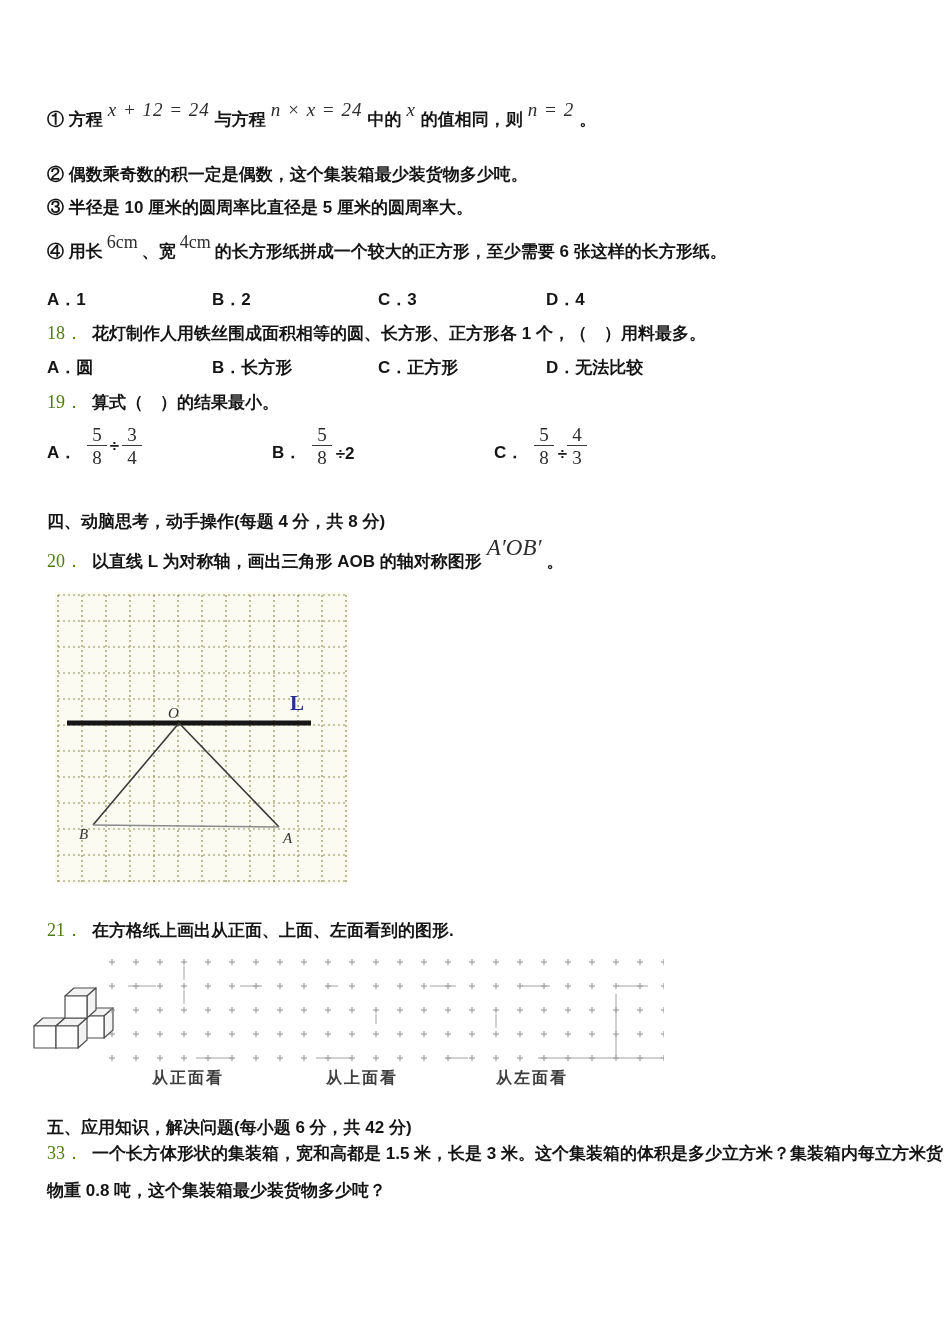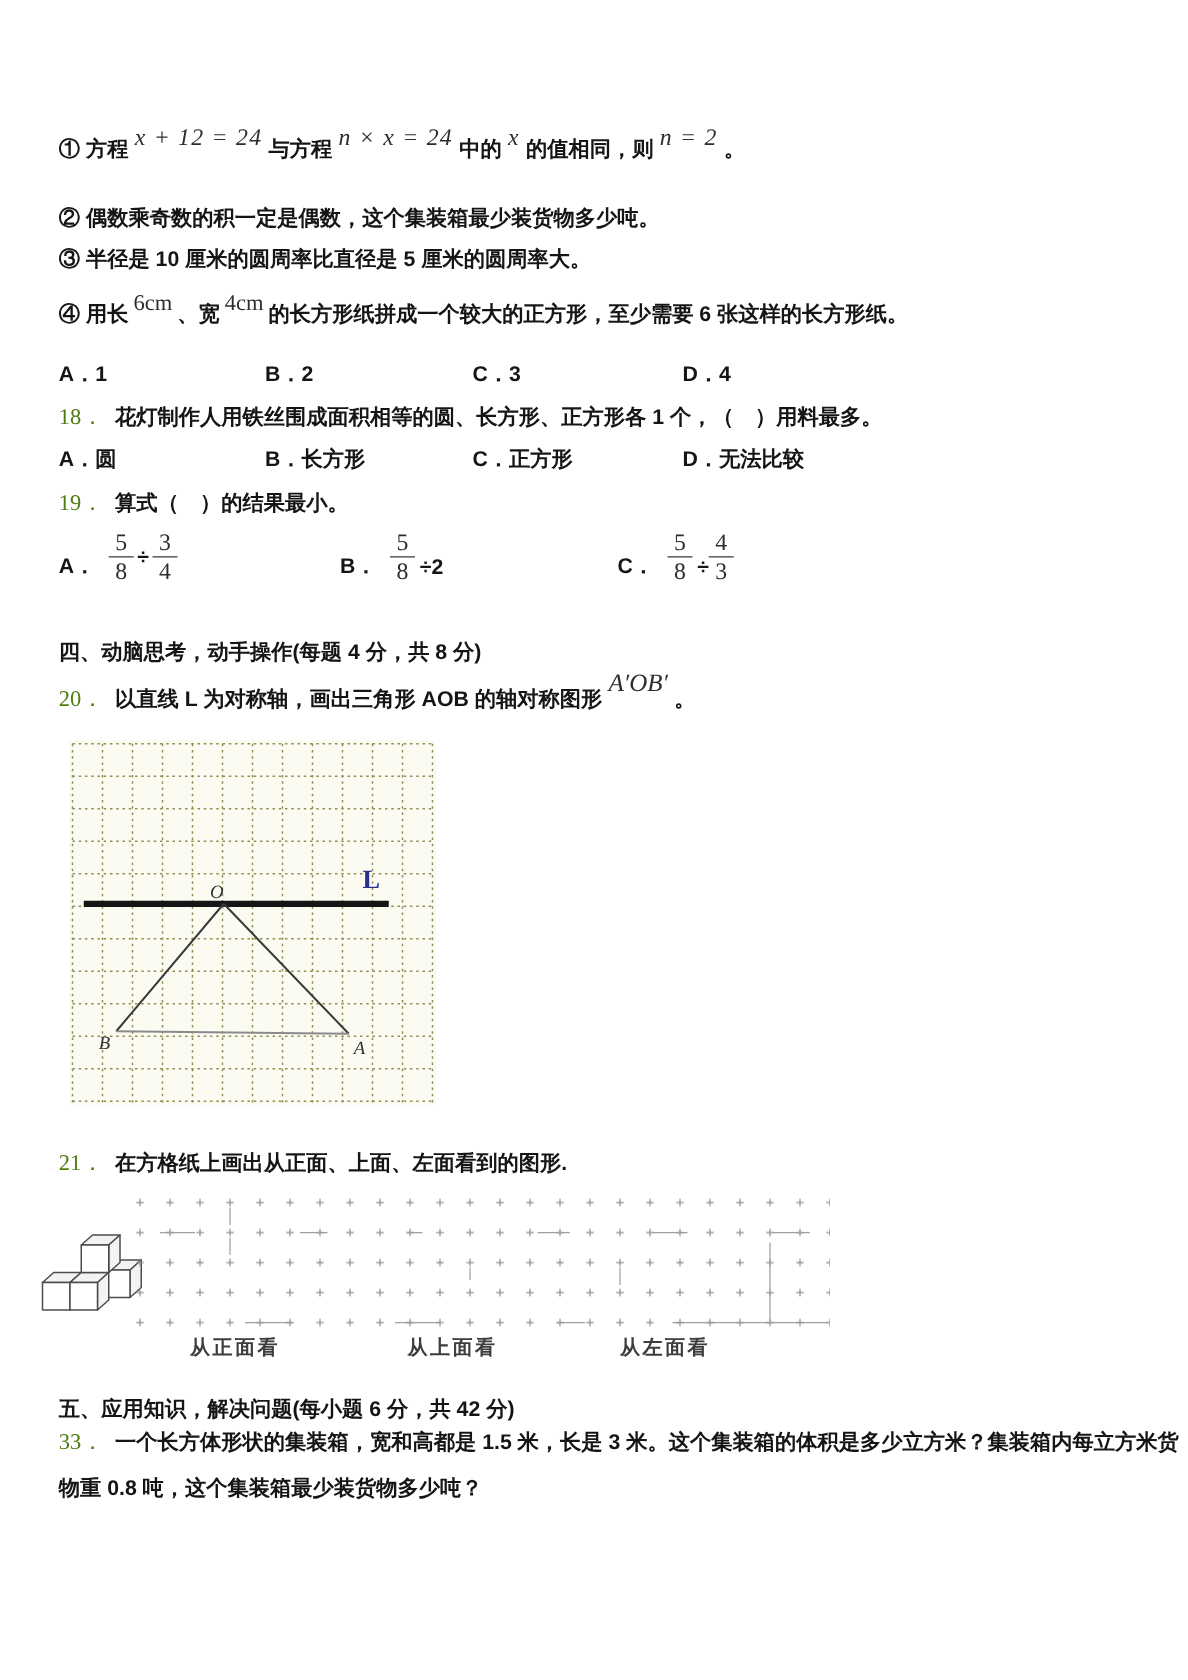--- a/index.html
+++ b/index.html
@@ -5,21 +5,21 @@
   html,body{margin:0;padding:0;background:#ffffff;}
   .page{position:relative;width:950px;height:1344px;background:#ffffff;overflow:hidden;
         font-family:"Liberation Sans",sans-serif;}
   .line{position:absolute;left:47px;font-family:"Liberation Sans",sans-serif;font-weight:bold;
         font-size:17px;color:#151515;white-space:nowrap;}
   .qnum{font-family:"Liberation Serif",serif;font-weight:normal;font-size:18px;color:#4d7c0f;margin-right:9px;}
   .eq{font-family:"Liberation Serif",serif;font-weight:normal;font-style:italic;font-size:19px;
       position:relative;top:-9px;margin:12px 5px;color:#2d2d2d;letter-spacing:1px;}
   .dim{font-family:"Liberation Serif",serif;font-weight:normal;font-size:18px;position:relative;
        top:-9px;margin:0 4px;color:#2d2d2d;text-align:right;}
-  .supm{font-family:"Liberation Serif",serif;font-weight:normal;font-style:italic;font-size:20px;
+  .supm{font-family:"Liberation Serif",serif;font-weight:normal;font-style:italic;font-size:23px;
         position:relative;top:-12px;margin:0 5px;color:#2d2d2d;text-align:center;}
   .optrow{position:absolute;left:0;width:100%;height:28px;}
   .opt{position:absolute;font-weight:bold;font-size:17px;color:#151515;white-space:nowrap;}
   .fracopt{position:absolute;display:inline-flex;align-items:flex-end;
            font-family:"Liberation Serif",serif;color:#2d2d2d;}
   .olabel{font-family:"Liberation Sans",sans-serif;font-weight:bold;font-size:17px;color:#151515;
           padding-bottom:5px;margin-right:11px;}
   .frac{display:inline-block;text-align:center;font-size:19px;line-height:1.12;}
   .fn{display:block;padding:0 5px;border-bottom:1.5px solid #3a3a3a;}
   .fd{display:block;padding-top:1px;}

